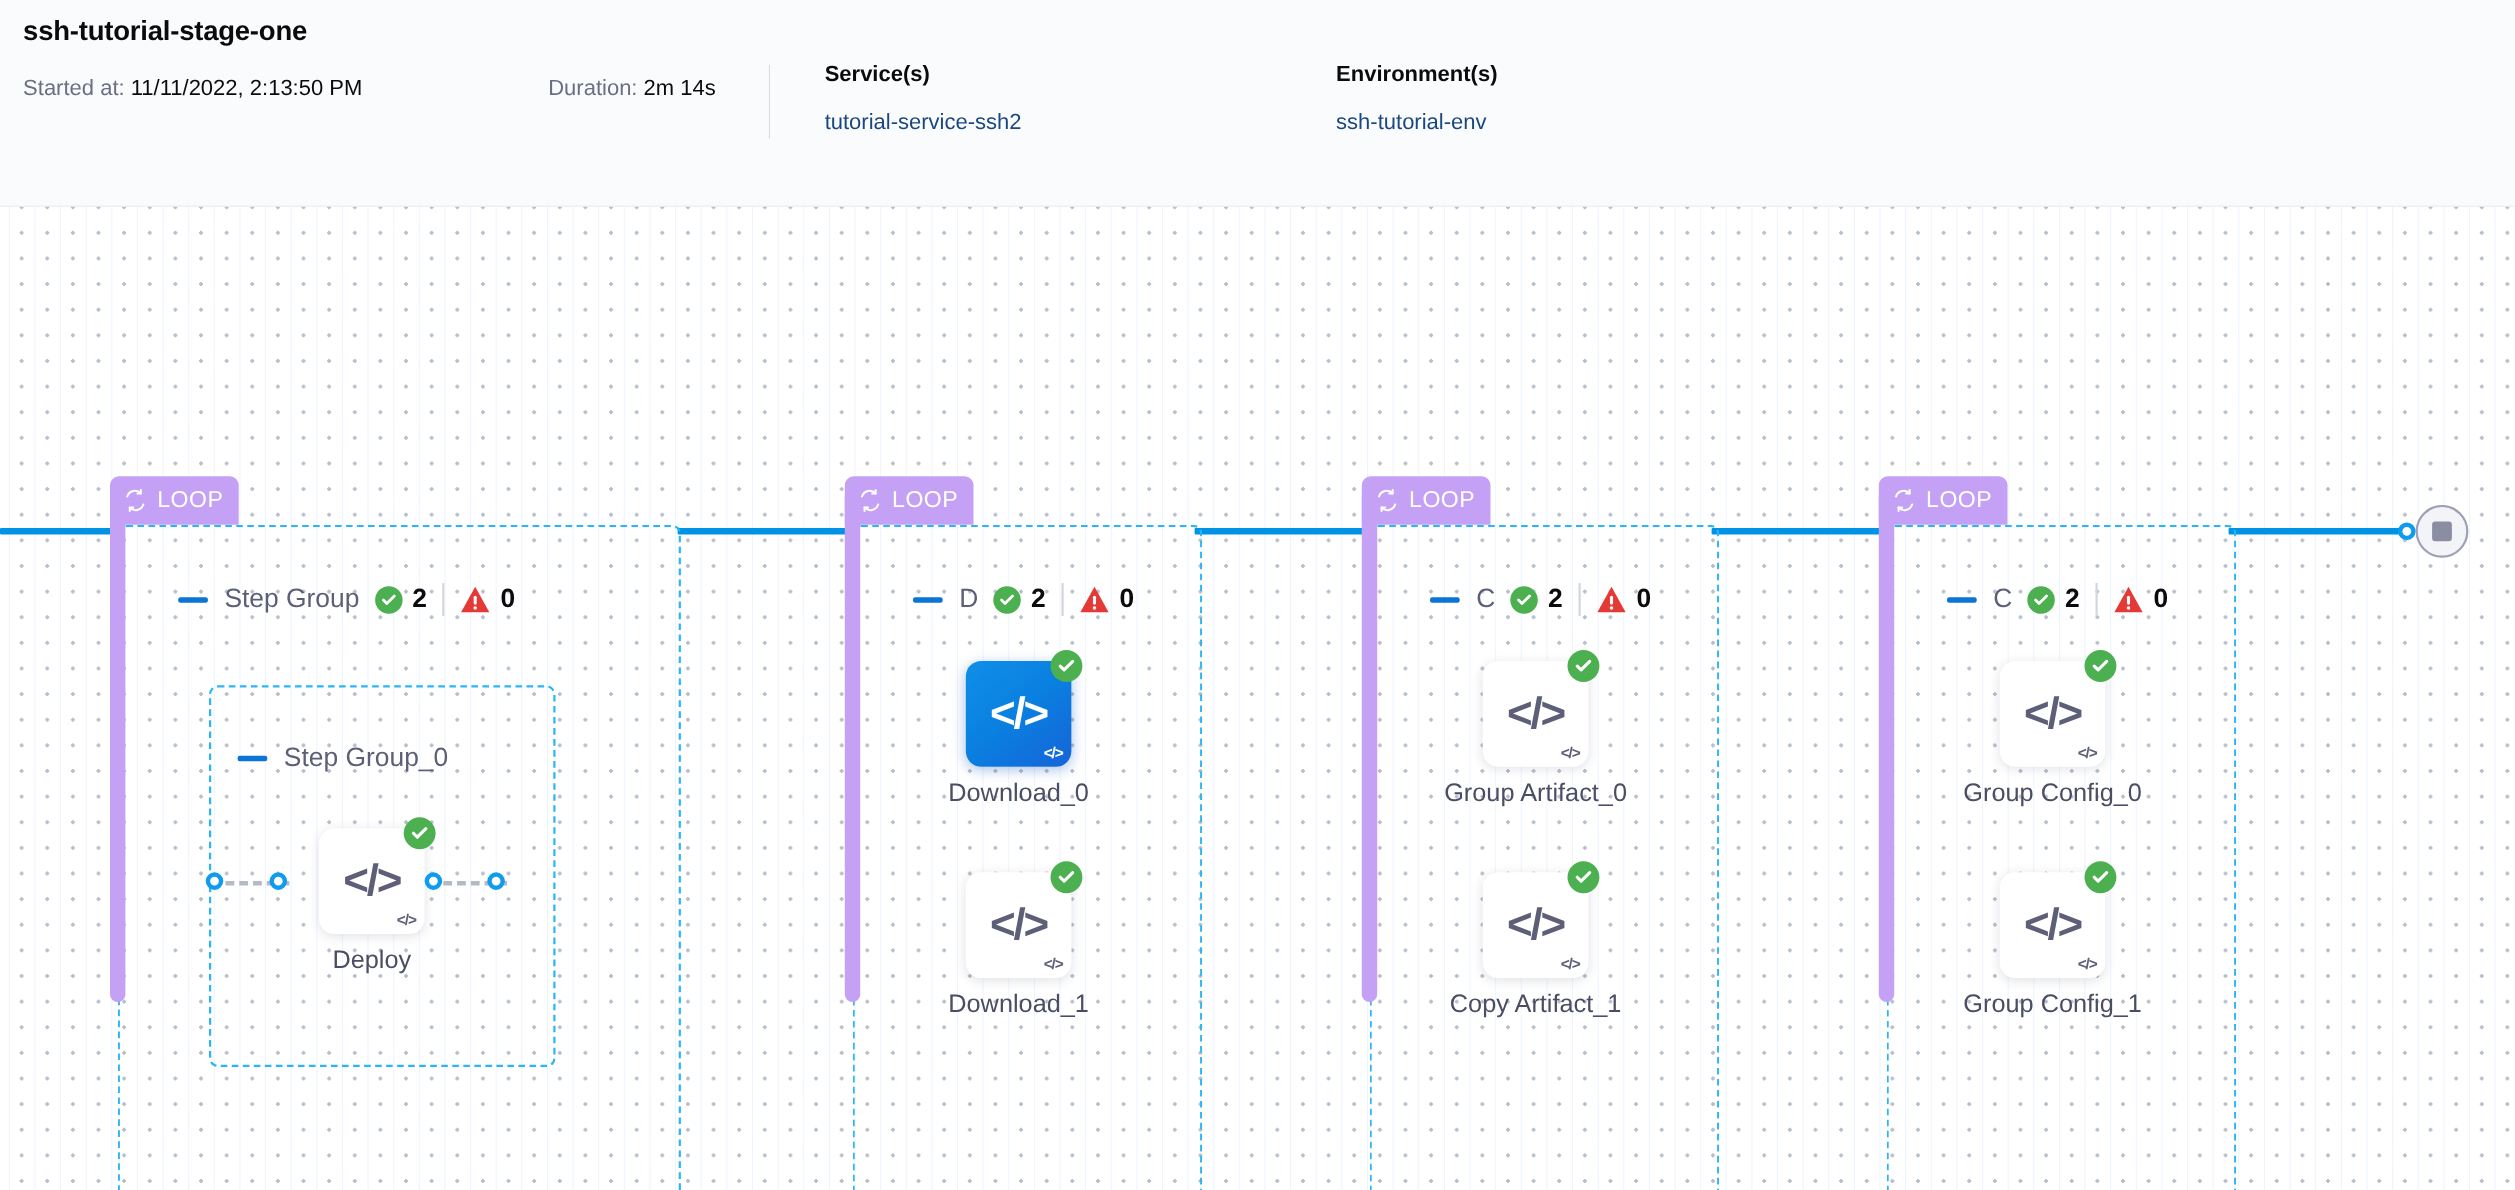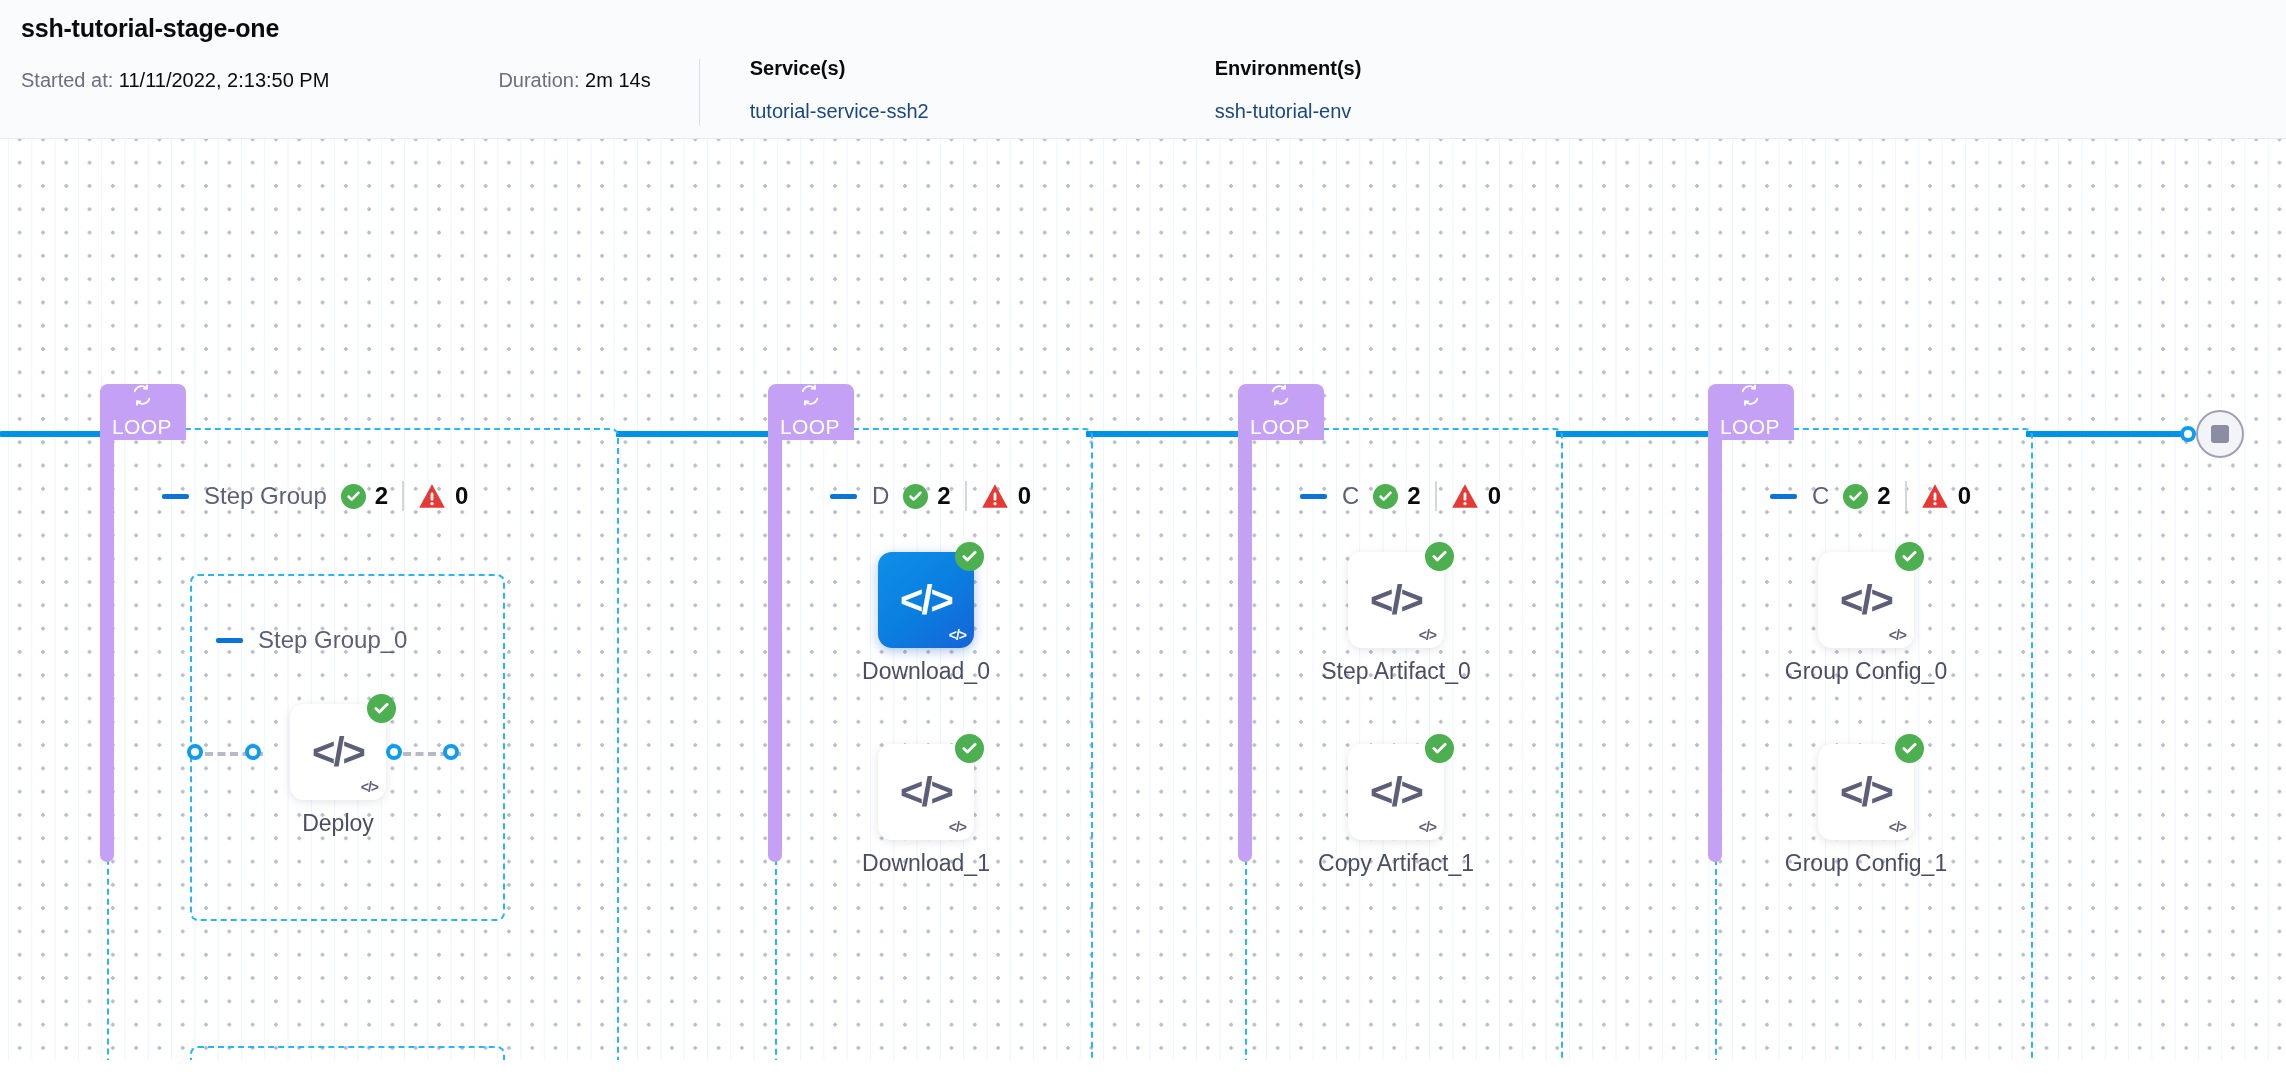--- a/index.html
+++ b/index.html
@@ -9,21 +9,21 @@
     height: 1082px;
     overflow: hidden;
     font-family: "Liberation Sans", sans-serif;
     background: #ffffff;
   }
 
   
   .header {
     position: relative;
     width: 2286px;
-    height: 139px;
+    height: 188px;
     background: #fafbfc;
     border-bottom: 1px solid #e8e8ef;
     padding: 14px 0 0 16px;
   }
 
   .stage-title {
     font-size: 25px;
     font-weight: bold;
     color: #0b0b0d;
     letter-spacing: -0.2px;
@@ -92,33 +92,32 @@
     border-radius: 1px;
   }
 
   
   .loop-group { position: absolute; }
 
   .loop-badge {
     position: absolute;
     top: 0;
     left: 0;
-    height: 56px;
+    height: 44px;
     padding: 0 14px 0 12px;
     background: #c4a1f5;
     border-radius: 8px 8px 0 0;
     display: flex;
     align-items: center;
     gap: 9px;
     color: #ffffff;
     font-size: 21px;
     letter-spacing: 0.4px;
     z-index: 4;
     cursor: pointer;
-    flex-direction: column;
   }
   .loop-badge svg { display: block; }
 
   .loop-bar {
     position: absolute;
     left: 0;
     top: 18px;
     width: 14px;
     background: #c4a1f5;
     border-radius: 0 0 7px 7px;
@@ -494,21 +493,21 @@
     <div class="node" style="left:110px; top:168px;">
       <div class="node-box">
         <span class="code-glyph">&lt;/&gt;</span>
         <span class="node-corner">&lt;/&gt;</span>
         <span class="node-status">
           <svg width="17" height="17" viewBox="0 0 24 24" fill="none" stroke="#ffffff" stroke-width="4" stroke-linecap="round" stroke-linejoin="round">
               <polyline points="20 6 9 17 4 12"></polyline>
             </svg>
         </span>
       </div>
-      <div class="node-label">Step Artifact_0</div>
+      <div class="node-label">Group Artifact_0</div>
     </div>
 
     <div class="node" style="left:110px; top:360px;">
       <div class="node-box">
         <span class="code-glyph">&lt;/&gt;</span>
         <span class="node-corner">&lt;/&gt;</span>
         <span class="node-status">
           <svg width="17" height="17" viewBox="0 0 24 24" fill="none" stroke="#ffffff" stroke-width="4" stroke-linecap="round" stroke-linejoin="round">
               <polyline points="20 6 9 17 4 12"></polyline>
             </svg>

